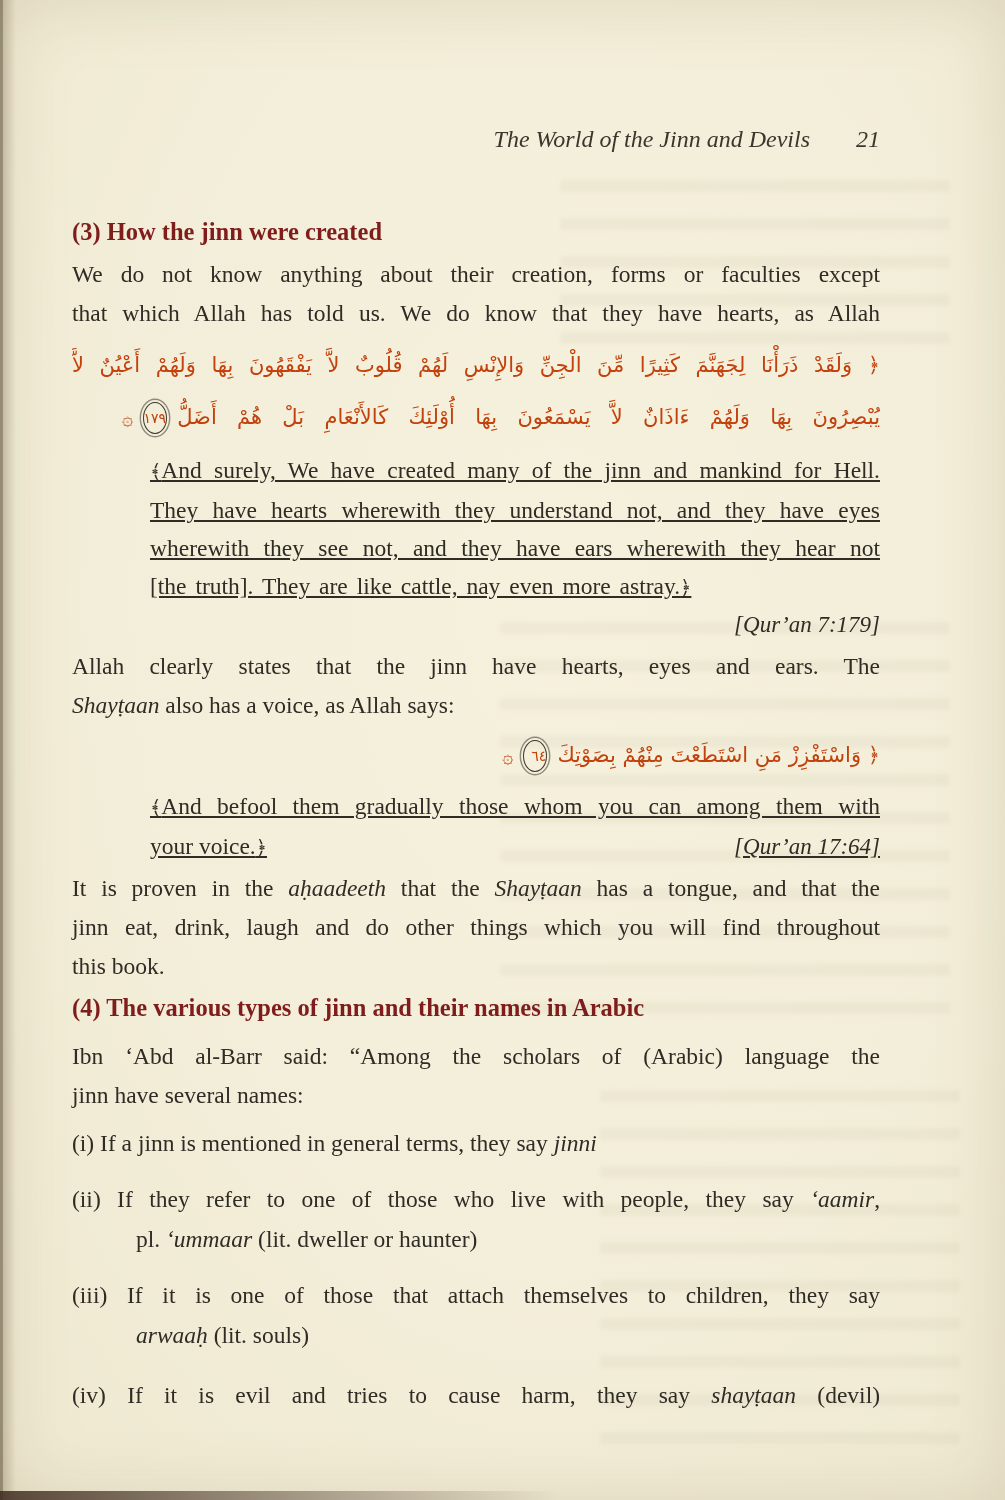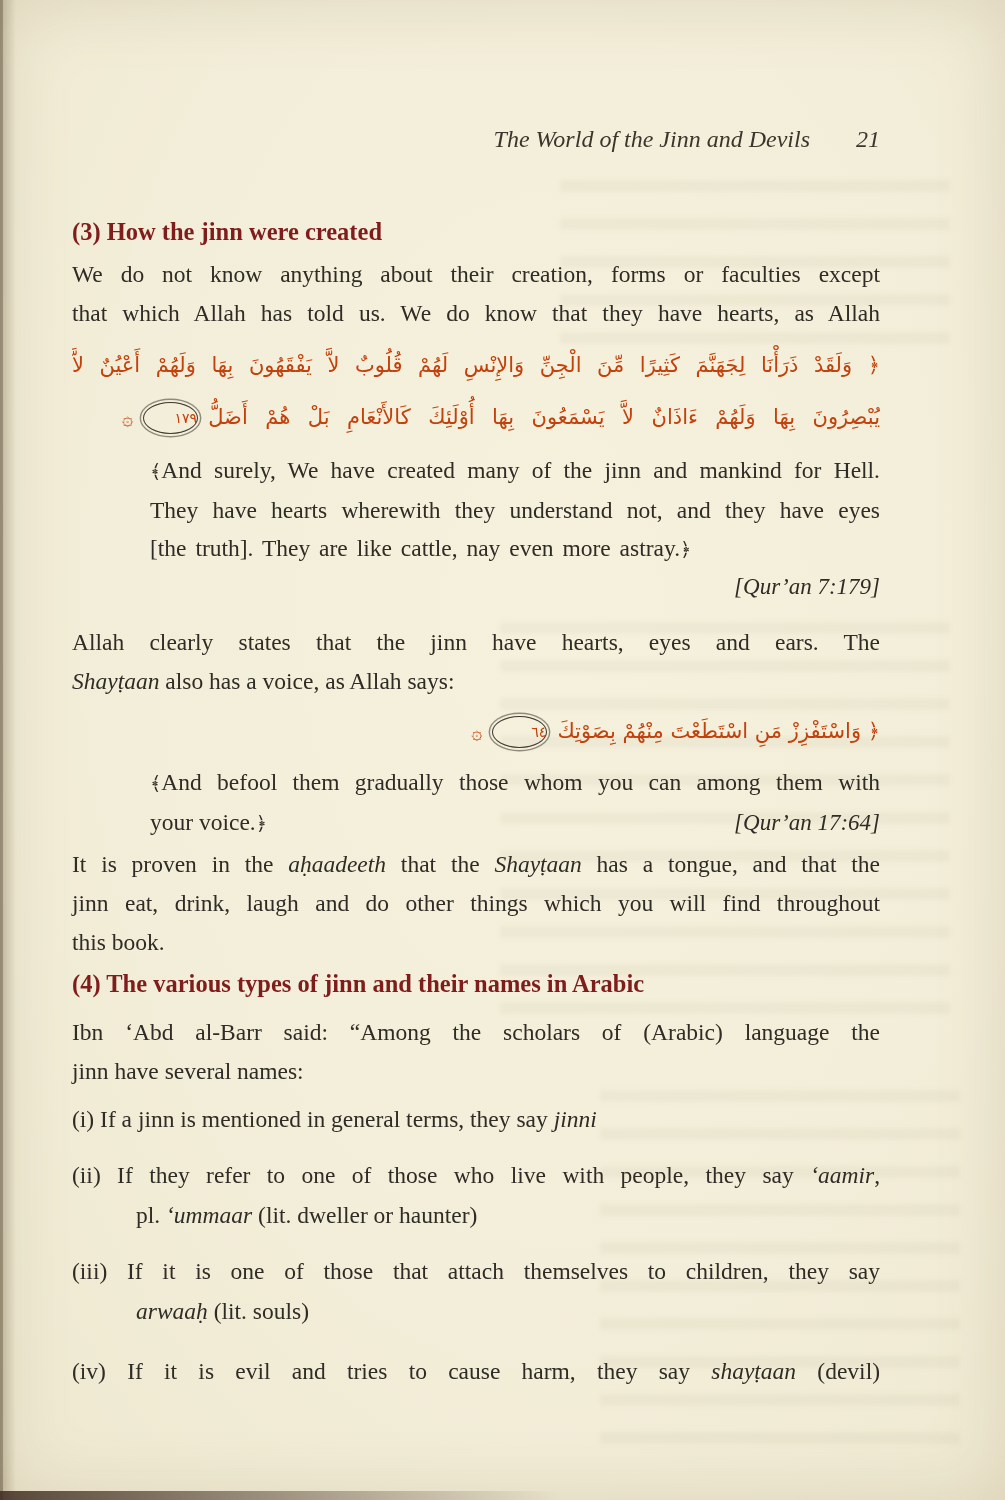--- a/index.html
+++ b/index.html
@@ -47,34 +47,34 @@
 
   .arabic { direction:rtl; font-family:"DejaVu Sans",sans-serif; color:#c2410c; }
   .arabic .aline { font-size:21px; line-height:52px; height:52px; overflow:hidden;
                    text-align:justify; text-align-last:justify; }
   .arabic .aline2 { padding-left:50px; }
   .arabic-block { margin-top:6px; }
   .arabic-single { margin-top:4px; }
   .arabic-single .aline { text-align:right; text-align-last:right; padding-left:0; }
 
   .v-circle {
-    display:inline-block; width:55px; height:32px; line-height:30px; box-sizing:border-box;
+    display:inline-block; width:24px; height:32px; line-height:30px; box-sizing:border-box;
     border:1.6px solid #3c382f; border-radius:50%;
     box-shadow:0 0 0 2px rgba(243,238,217,1), 0 0 0 3.4px rgba(60,56,47,.55);
     font-size:14px; vertical-align:middle; margin:8px 10px;
   }
   .flower { font-size:19px; vertical-align:middle; }
 
-  .trans { padding-left:78px; margin-top:8px; }
+  .trans { padding-left:78px; margin-top:8px;text-decoration:underline; }
   .trans .line { line-height:38px; }
   .attr { text-align:right; font-style:italic; font-size:23px; line-height:36px; }
   .flexrow { display:flex; justify-content:space-between; align-items:baseline; }
   .attr-inline { font-style:italic; font-size:23px; }
 
-  .p2 { margin-top:18px; }
+  .p2 { margin-top:4px; }
   .t2 { margin-top:6px; }
   .p3 { margin-top:2px; }
   .h4 { margin-top:6px; }
   .p4 { margin-top:14px; }
 
   .item { padding-left:32px; text-indent:-32px; }
   .item .cont { padding-left:32px; text-indent:0; }
   .i1 { margin-top:8px; }
   .i2 { margin-top:16px; }
   .i3 { margin-top:16px; }
@@ -108,20 +108,21 @@
   </div>
 
   <div class="arabic arabic-block">
     <div class="aline">﴿ وَلَقَدْ ذَرَأْنَا لِجَهَنَّمَ كَثِيرًا مِّنَ الْجِنِّ وَالإِنْسِ لَهُمْ قُلُوبٌ لاَّ يَفْقَهُونَ بِهَا وَلَهُمْ أَعْيُنٌ لاَّ</div>
     <div class="aline aline2"><span>يُبْصِرُونَ بِهَا وَلَهُمْ ءَاذَانٌ لاَّ يَسْمَعُونَ بِهَا أُوْلَئِكَ كَالأَنْعَامِ بَلْ هُمْ أَضَلُّ</span><span class="v-circle">١٧٩</span><span class="flower">۞</span></div>
   </div>
 
   <div class="trans">
     <div class="line jl"><span class="orn">﴾</span>And surely, We have created many of the jinn and mankind for Hell.</div>
     <div class="line jl">They have hearts wherewith they understand not, and they have eyes</div>
+    <div class="line jl">wherewith they see not, and they have ears wherewith they hear not</div>
     <div class="line ws">[the truth]. They are like cattle, nay even more astray.<span class="orn">﴿</span></div>
   </div>
   <div class="attr">[Qur’an 7:179]</div>
 
   <div class="p2">
     <div class="line jl">Allah clearly states that the jinn have hearts, eyes and ears. The</div>
     <div class="line"><i>Shayṭaan</i> also has a voice, as Allah says:</div>
   </div>
 
   <div class="arabic arabic-single">

